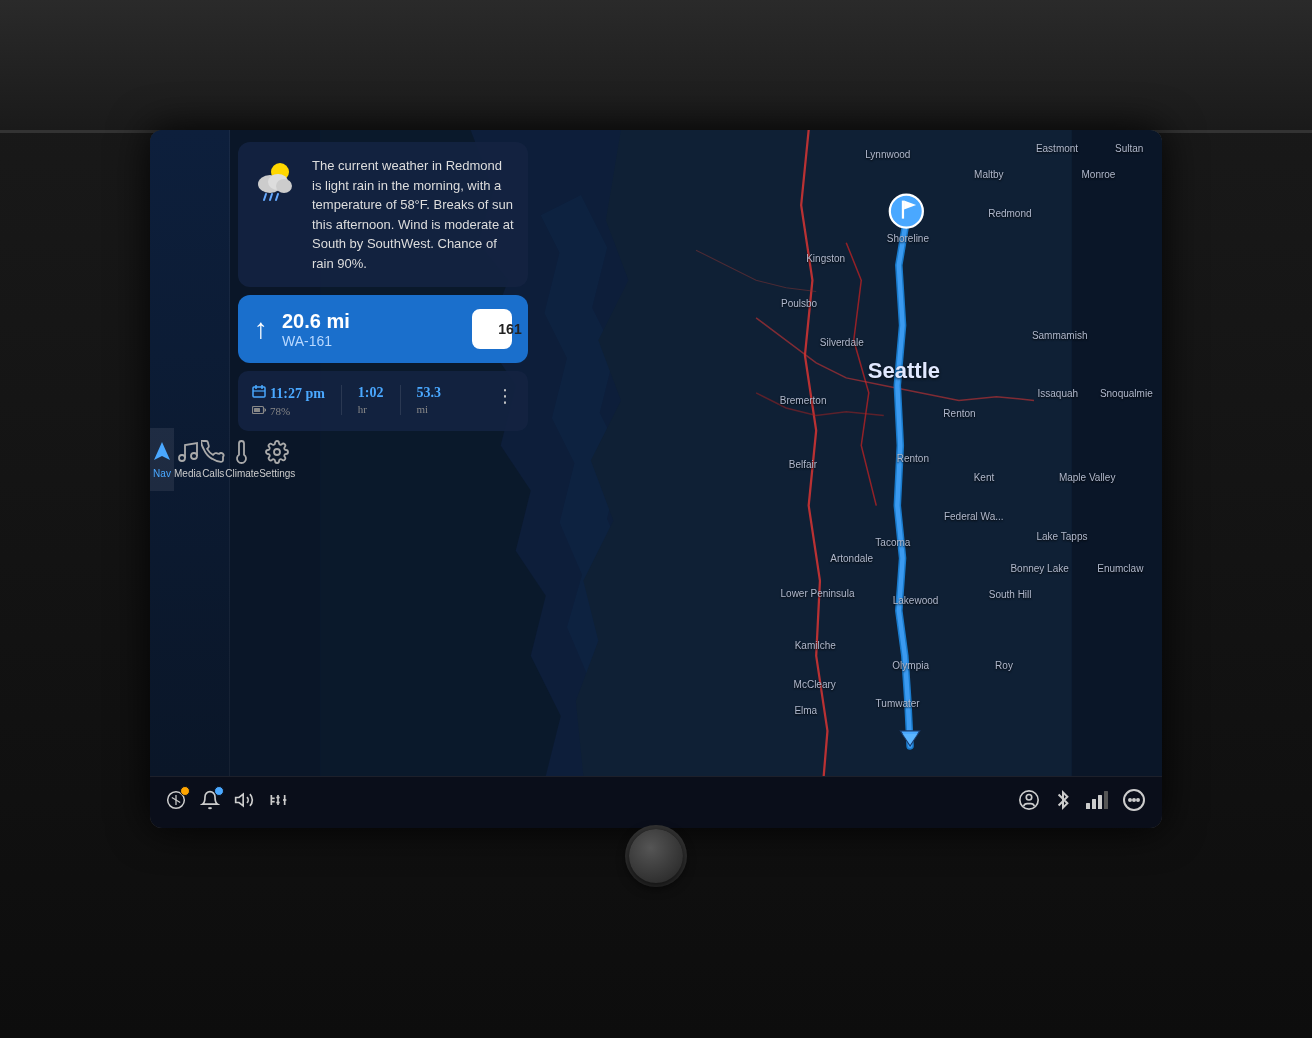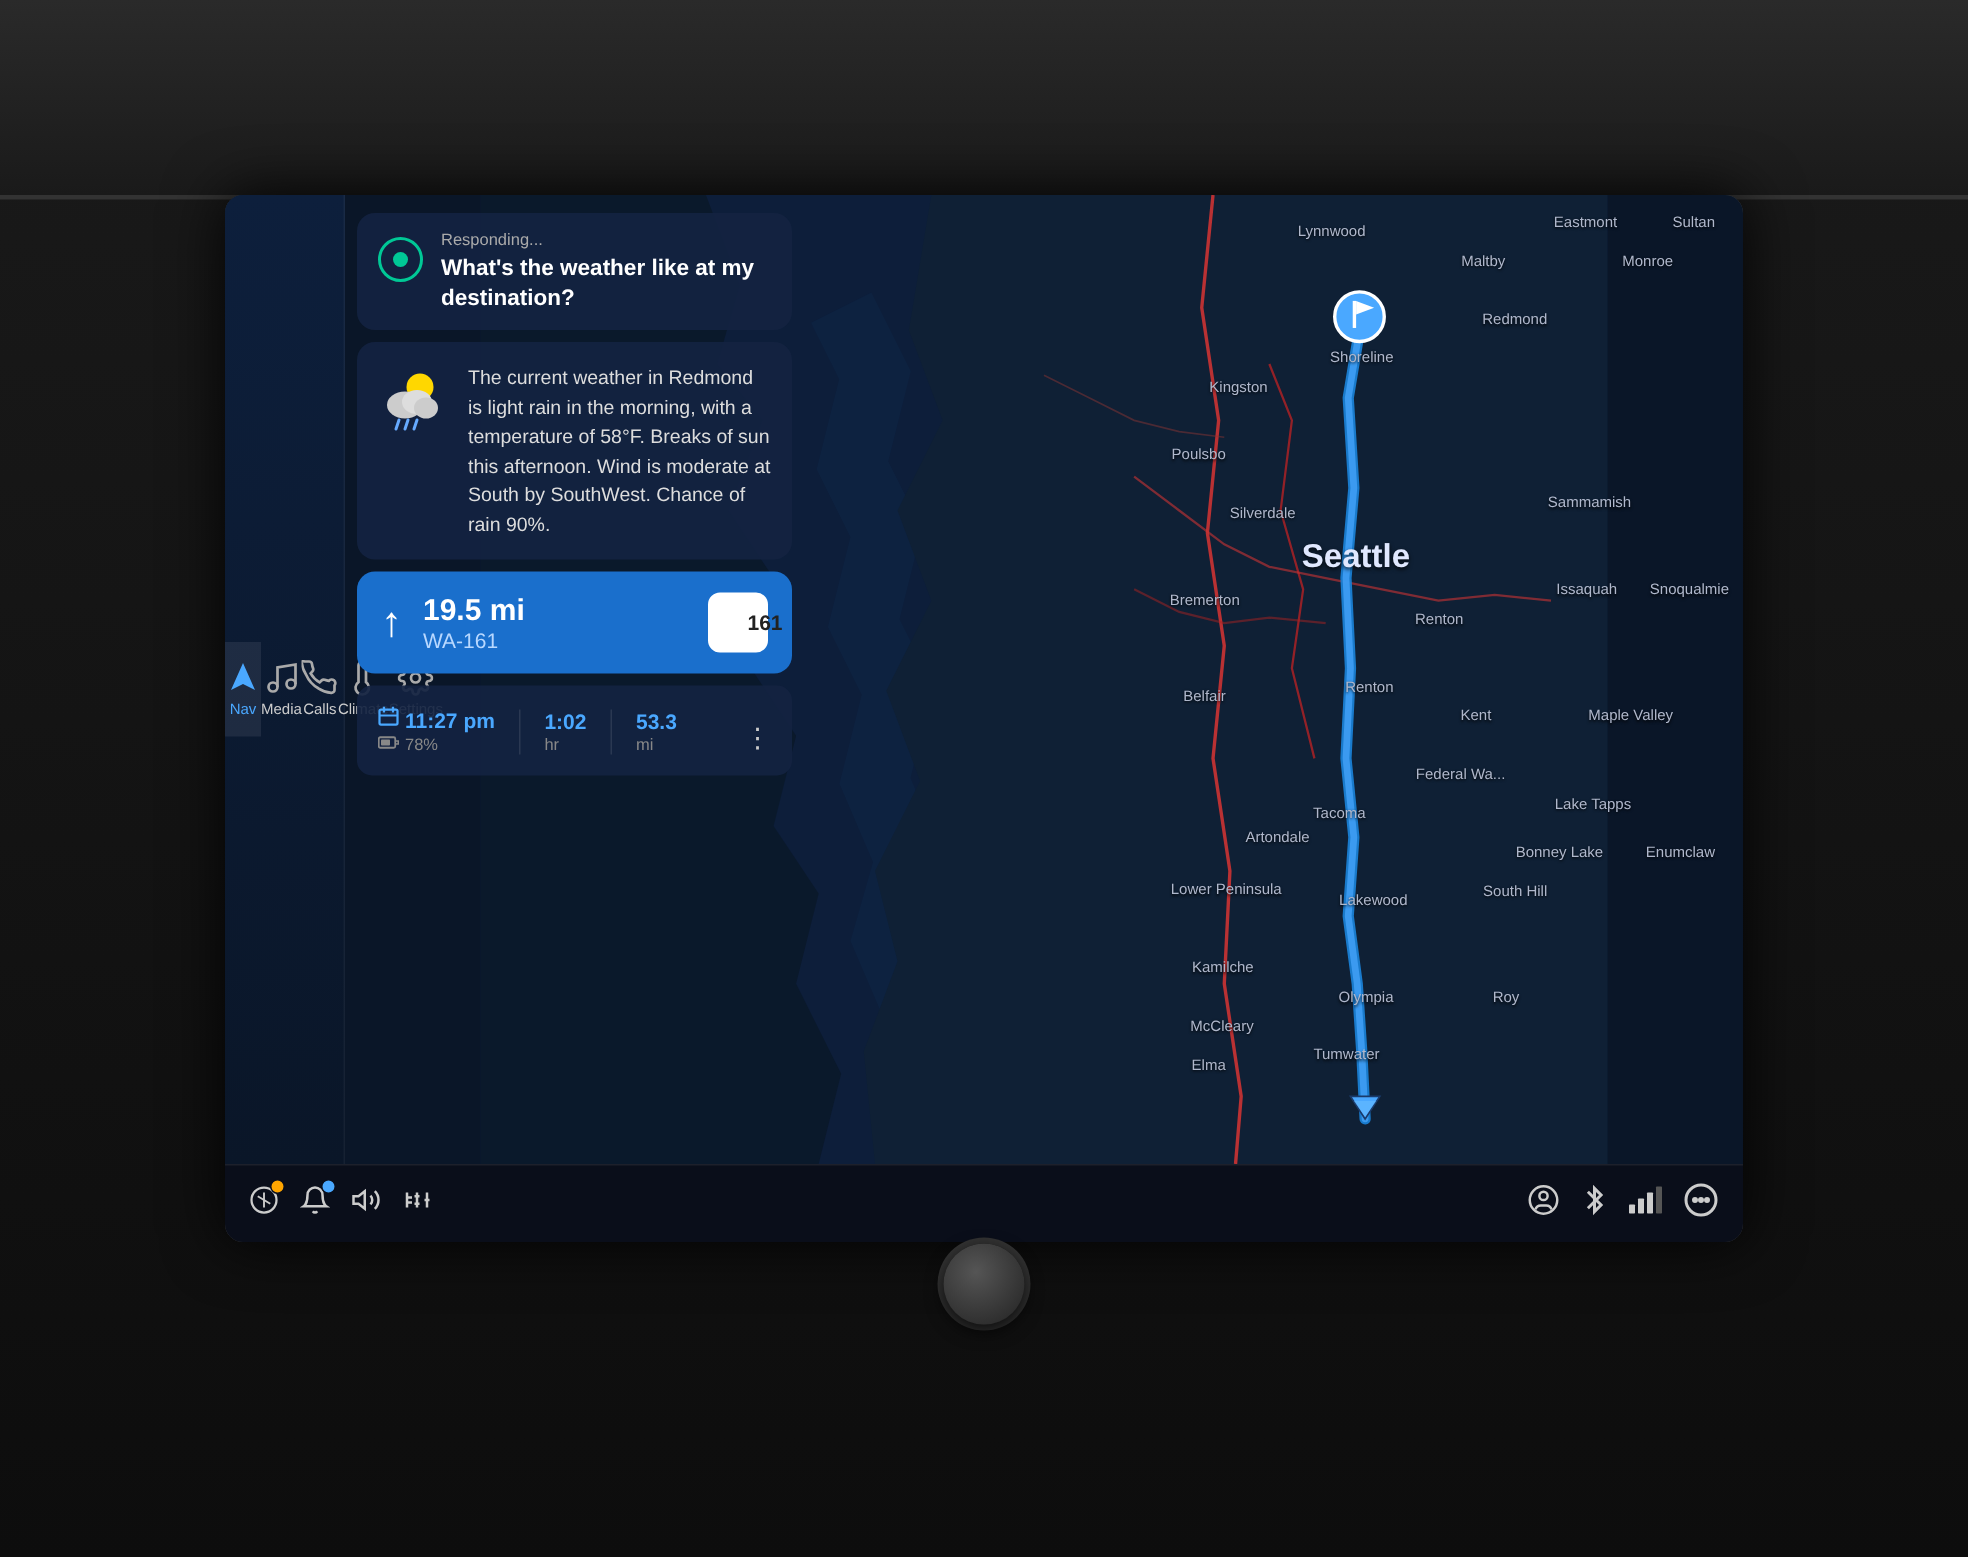--- a/index.html
+++ b/index.html
@@ -260,22 +260,23 @@
       font-size: 14px;
       font-weight: 800;
     }
 
     
     .trip-bar {
       background: rgba(20, 35, 65, 0.92);
       border-radius: 10px;
       padding: 14px 14px;
       display: flex;
-      align-items: flex-end;
+      align-items: flex-start;
       gap: 16px;
+      font-family: Liberation Serif, serif;
     }
 
     .trip-item {
       display: flex;
       flex-direction: column;
       gap: 2px;
     }
 
     .trip-label {
       display: flex;
@@ -492,29 +493,20 @@
         <span class="map-label-sm" style="top:71%; right:14%;">South Hill</span>
         <span class="map-label-sm" style="top:79%; right:35%;">Kamilche</span>
         <span class="map-label-sm" style="top:82%; right:25%;">Olympia</span>
         <span class="map-label-sm" style="top:85%; right:35%;">McCleary</span>
         <span class="map-label-sm" style="top:89%; right:37%;">Elma</span>
         <span class="map-label-sm" style="top:88%; right:26%;">Tumwater</span>
         <span class="map-label-sm" style="top:82%; right:16%;">Roy</span>
 
         <div class="overlay-panel">
 
-          <div class="voice-card">
-            <div class="voice-icon">
-              <div class="voice-icon-inner"></div>
-            </div>
-            <div class="voice-text-block">
-              <div class="responding-label">Responding...</div>
-              <div class="voice-question">What's the weather like at my destination?</div>
-            </div>
-          </div>
 
           <div class="weather-card">
             <div class="weather-icon">
               <svg width="48" height="44" viewBox="0 0 48 44" xmlns="http://www.w3.org/2000/svg">
 
                 <circle cx="28" cy="14" r="9" fill="#FFD700"></circle>
 
                 <ellipse cx="18" cy="26" rx="12" ry="9" fill="#ccc"></ellipse>
                 <ellipse cx="26" cy="24" rx="10" ry="8" fill="#ddd"></ellipse>
                 <ellipse cx="32" cy="28" rx="8" ry="7" fill="#ccc"></ellipse>
@@ -523,21 +515,21 @@
                 <line x1="20" y1="36" x2="18" y2="42" stroke="#6af" stroke-width="2" stroke-linecap="round"></line>
                 <line x1="26" y1="36" x2="24" y2="42" stroke="#6af" stroke-width="2" stroke-linecap="round"></line>
               </svg>
             </div>
             <div class="weather-text">The current weather in Redmond is light rain in the morning, with a temperature of 58°F. Breaks of sun this afternoon. Wind is moderate at South by SouthWest. Chance of rain 90%.</div>
           </div>
 
           <div class="nav-card">
             <div class="nav-arrow">↑</div>
             <div class="nav-info">
-              <div class="nav-distance">19.5 mi</div>
+              <div class="nav-distance">20.6 mi</div>
               <div class="nav-road">WA-161</div>
             </div>
             <div class="road-badge">
               <span class="road-badge-num">161</span>
             </div>
           </div>
 
           <div class="trip-bar">
             <div class="trip-item">
               <div class="trip-label">

